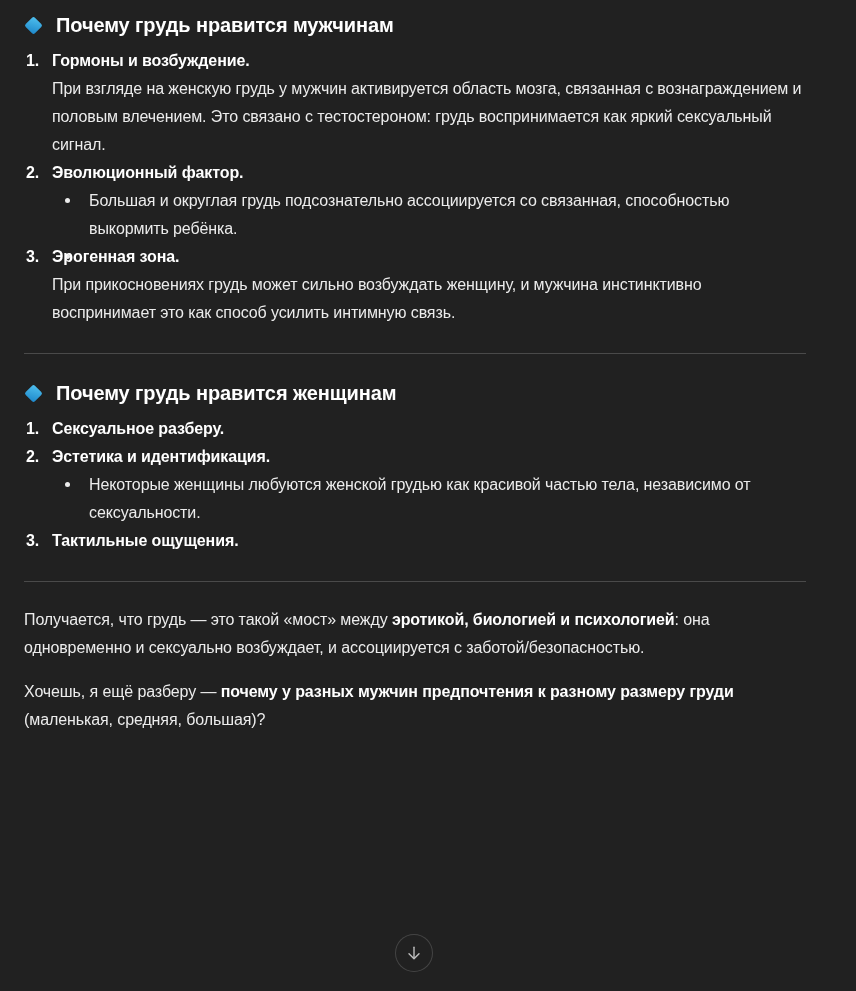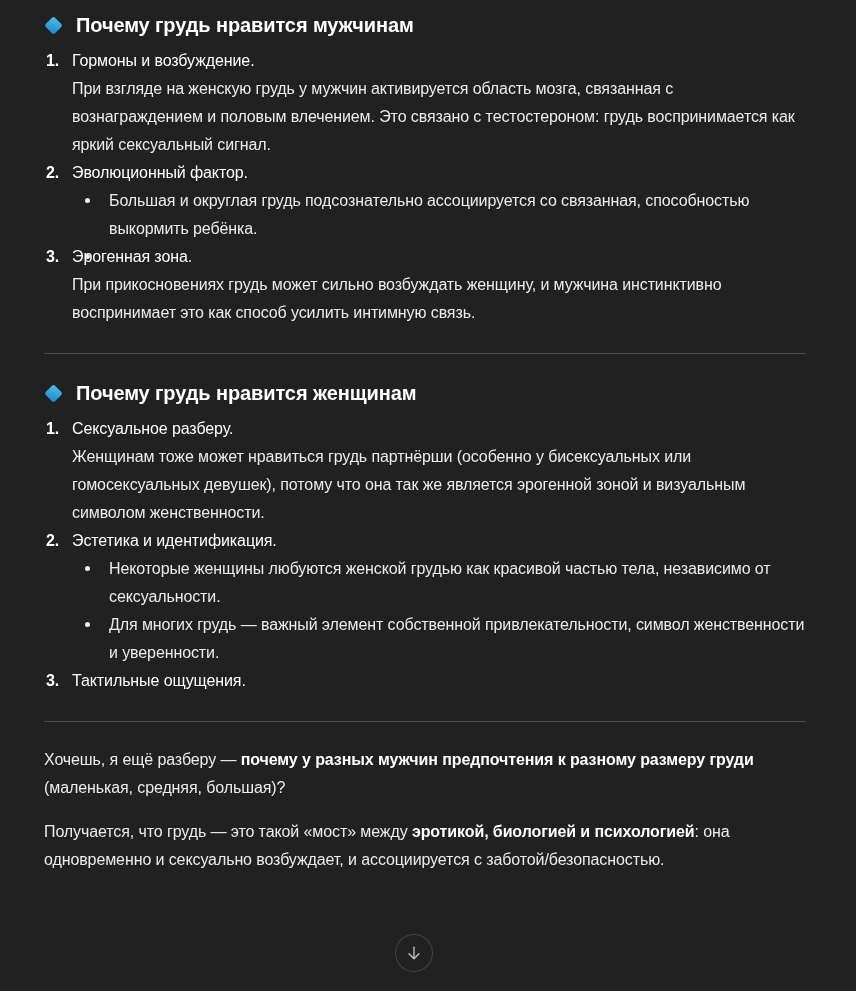--- a/index.html
+++ b/index.html
@@ -8,21 +8,21 @@
     height: 991px;
     background: #212121;
     color: #ececec;
     font-family: "Liberation Sans", sans-serif;
     font-size: 16px;
     line-height: 28px;
     letter-spacing: -0.1px;
     overflow: hidden;
     position: relative;
   }
-  .page { padding: 10px 50px 0 44px; }
+  .page { padding: 10px 50px 0 24px; }
 
   h3.section-heading {
     color: #ffffff;
     font-size: 20px;
     line-height: 30px;
     font-weight: 700;
     margin: 0 0 7px 0;
     display: flex;
     align-items: center;
   }
@@ -31,21 +31,21 @@
     background: linear-gradient(150deg, #4fc0ef 0%, #1d87ca 100%);
     transform: rotate(45deg);
     border-radius: 2px;
     flex: none;
     margin: 0 16px 0 3px;
   }
 
   ol.numbered { list-style: none; margin: 0; padding: 0; }
   ol.numbered > li { position: relative; padding-left: 28px; }
   .num { position: absolute; left: 2px; top: 0; font-weight: 700; color: #ffffff; }
-  .li-title { font-weight: 400; color: #ffffff; }
+  .li-title { font-weight: 700; color: #ffffff; }
   ol.numbered p { margin: 0; }
 
   ul.bullets { list-style: none; margin: 0; padding: 0; }
   ul.bullets > li { position: relative; padding-left: 37px; }
   .dot {
     position: absolute; left: 13px; top: 11px;
     width: 5px; height: 5px; border-radius: 50%;
     background: #ececec;
   }
 
@@ -109,47 +109,42 @@
   <hr class="divider">
 
   <h3 class="section-heading">
     <span class="diamond"></span>
     <span>Почему грудь нравится женщинам</span>
   </h3>
   <ol class="numbered">
     <li>
       <span class="num">1.</span>
       <div class="li-title">Сексуальное разберу.</div>
-      <p>Женщинам тоже может нравиться грудь партнёрши (особенно у бисексуальных или гомосексуальных девушек), потому что она так же является эрогенной зоной и визуальным символом женственности.</p>
     </li>
     <li>
       <span class="num">2.</span>
       <div class="li-title">Эстетика и идентификация.</div>
       <ul class="bullets">
         <li>
           <span class="dot"></span>
           <span>Некоторые женщины любуются женской грудью как красивой частью тела, независимо от сексуальности.</span>
-        </li>
-        <li>
-          <span class="dot"></span>
-          <span>Для многих грудь — важный элемент собственной привлекательности, символ женственности и уверенности.</span>
         </li>
       </ul>
     </li>
     <li>
       <span class="num">3.</span>
       <div class="li-title">Тактильные ощущения.</div>
     </li>
   </ol>
 
   <hr class="divider">
 
+  <p class="closing"><span>Получается, что грудь — это такой «мост» между </span><strong>эротикой, биологией и психологией</strong><span>: она одновременно и сексуально возбуждает, и ассоциируется с заботой/безопасностью.</span></p>
+
   <p class="closing"><span>Хочешь, я ещё разберу — </span><strong>почему у разных мужчин предпочтения к разному размеру груди</strong><span> (маленькая, средняя, большая)?</span></p>
-
-  <p class="closing"><span>Получается, что грудь — это такой «мост» между </span><strong>эротикой, биологией и психологией</strong><span>: она одновременно и сексуально возбуждает, и ассоциируется с заботой/безопасностью.</span></p>
 
 </div>
 
 <button class="scroll-btn">
   <svg width="20" height="20" viewBox="0 0 24 24" fill="none" stroke="#bdbdbd" stroke-width="1.7" stroke-linecap="round" stroke-linejoin="round">
     <path d="M12 5v13"></path>
     <path d="M6 13l6 6 6-6"></path>
   </svg>
 </button>
 

